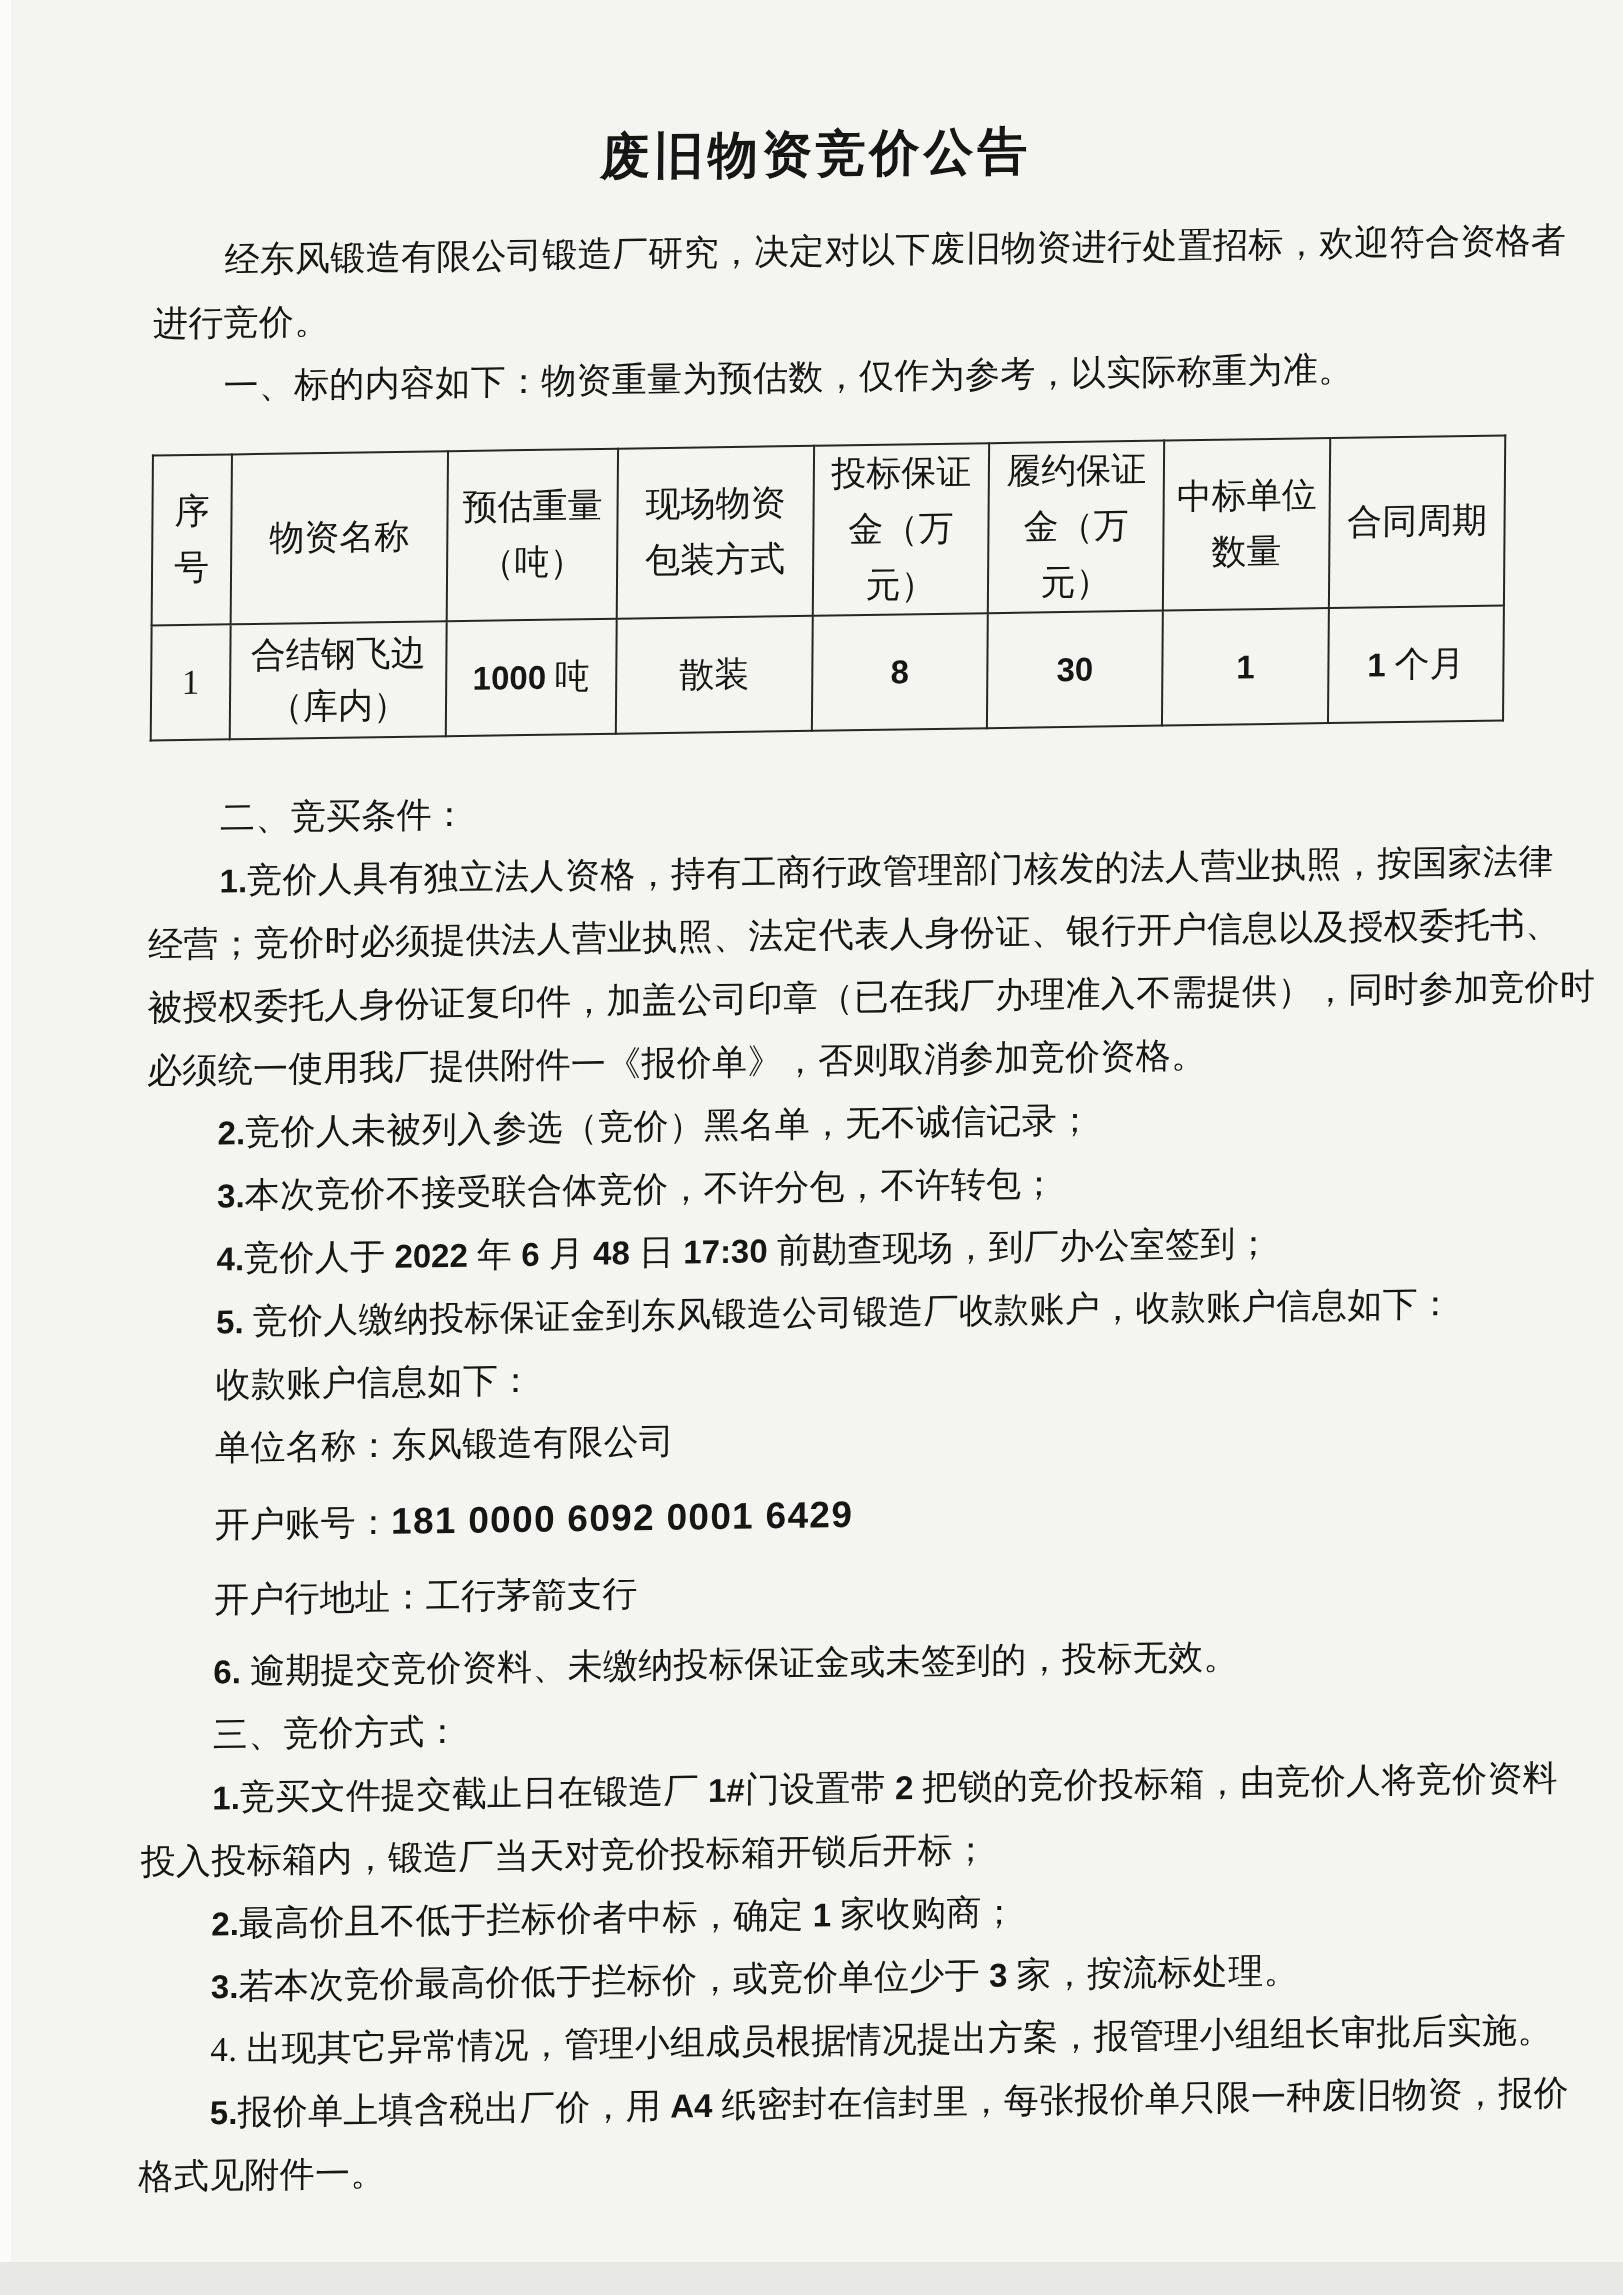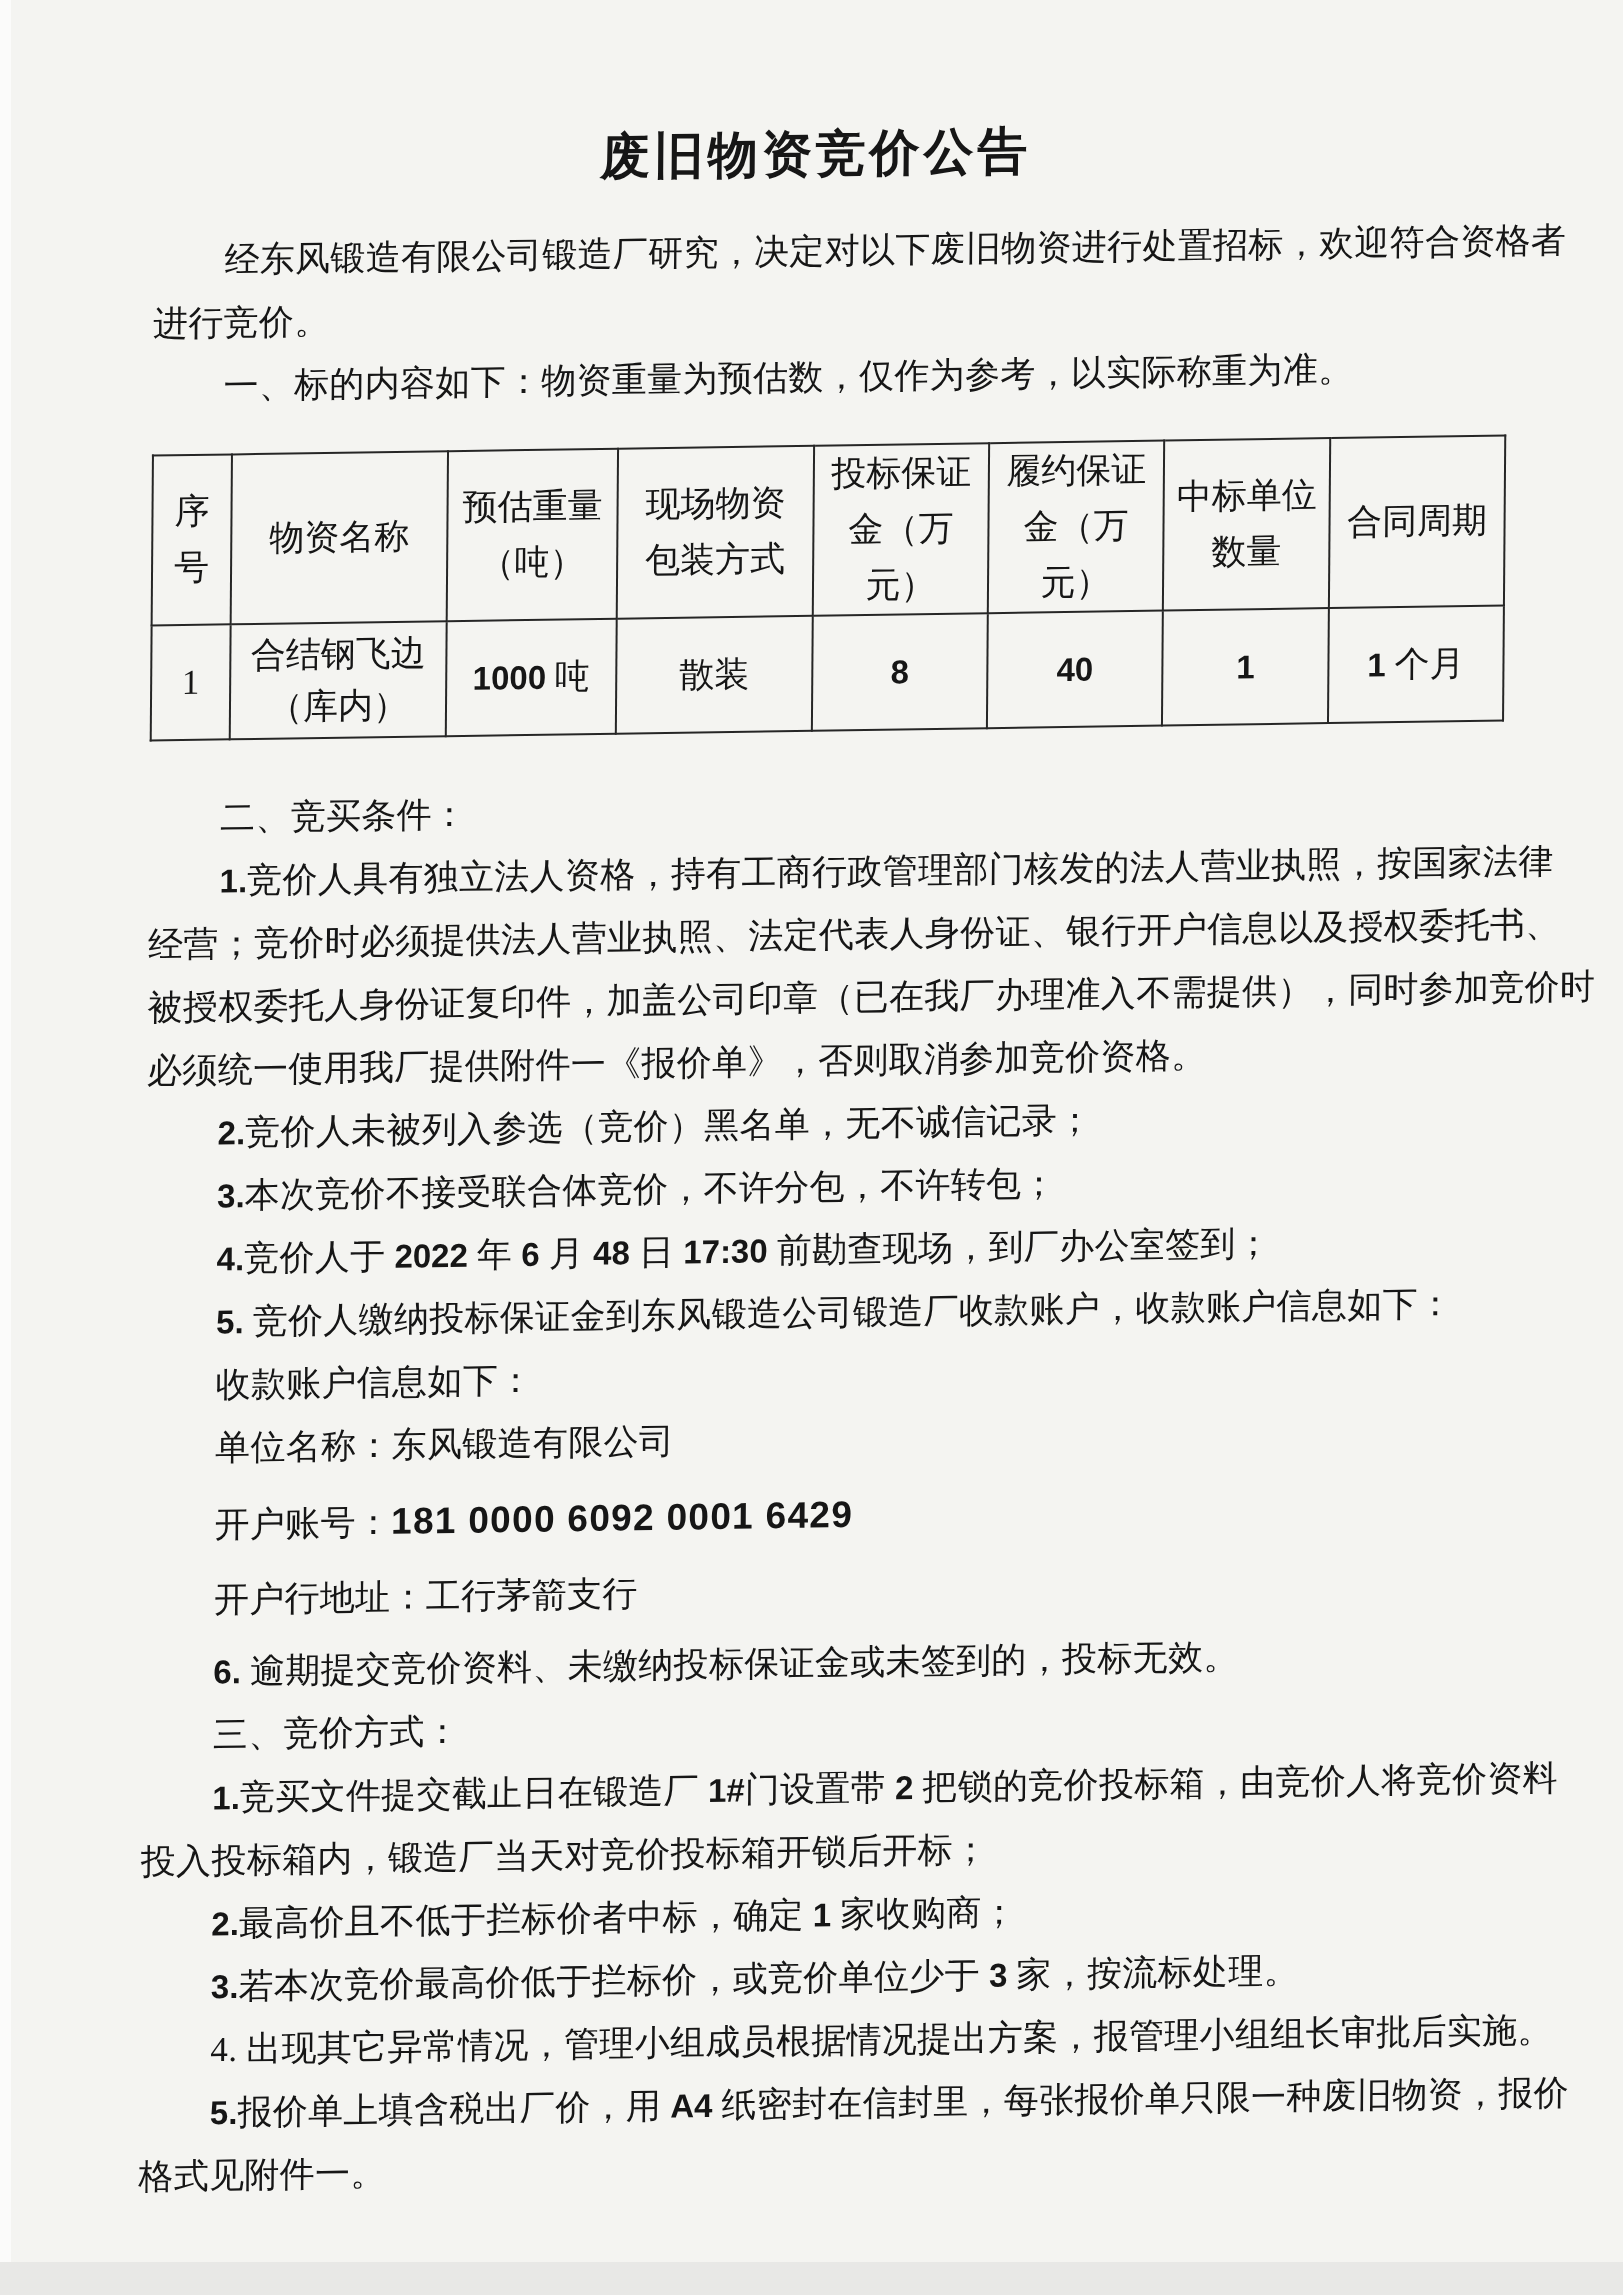--- a/index.html
+++ b/index.html
@@ -115,21 +115,21 @@
       <tbody>
         <tr class="drow">
           <td>1</td>
           <td>
               <div class="cl">合结钢飞边</div>
               <div class="cl">（库内）</div>
             </td>
           <td><span class="n">1000</span><span> 吨</span></td>
           <td><span>散装</span></td>
           <td><span class="n">8</span></td>
-          <td><span class="n">40</span></td>
+          <td><span class="n">30</span></td>
           <td><span class="n">1</span></td>
           <td><span class="n">1</span><span> 个月</span></td>
         </tr>
       </tbody>
     </table>
 
     <div class="line ind sec2-start"><span>二、竞买条件：</span></div>
     <div class="line ind"><span class="n">1.</span><span>竞价人具有独立法人资格，持有工商行政管理部门核发的法人营业执照，按国家法律</span></div>
     <div class="line"><span>经营；竞价时必须提供法人营业执照、法定代表人身份证、银行开户信息以及授权委托书、</span></div>
     <div class="line"><span>被授权委托人身份证复印件，加盖公司印章（已在我厂办理准入不需提供），同时参加竞价时</span></div>

